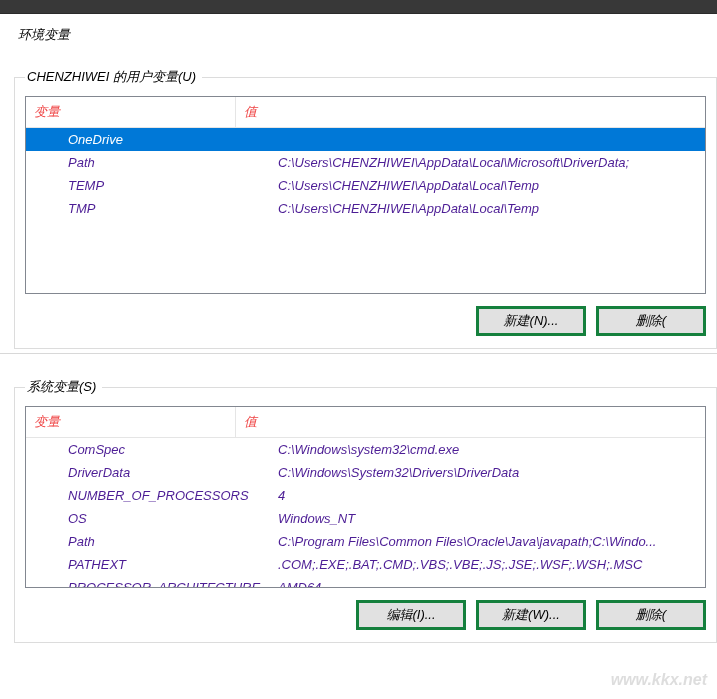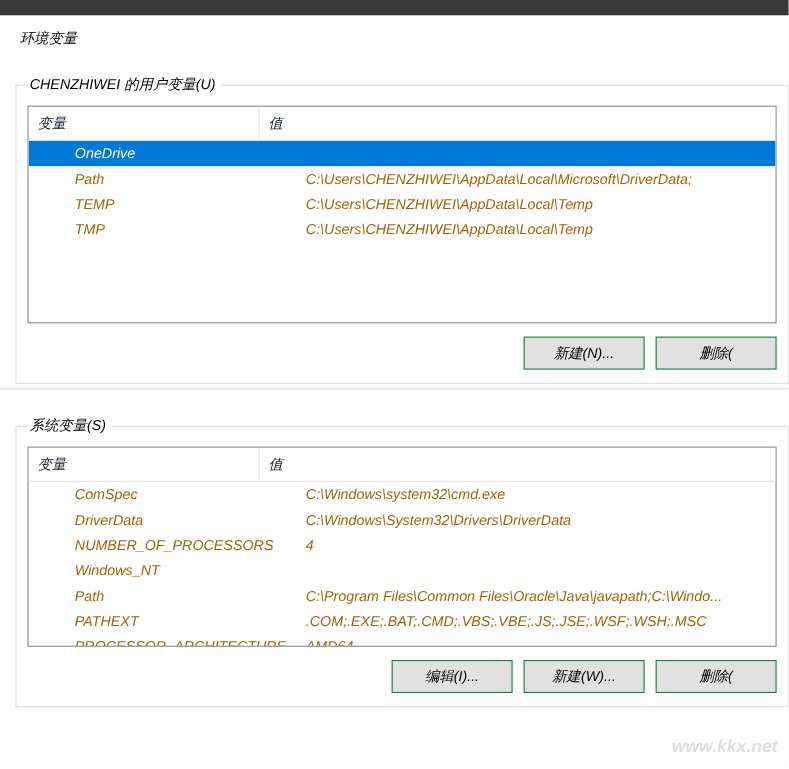--- a/index.html
+++ b/index.html
@@ -51,21 +51,21 @@
       margin-bottom: 12px;
     }
     .list-header {
       display: flex;
       background: #fff;
       border-bottom: 1px solid #e5e5e5;
     }
     .list-header .col {
       padding: 6px 8px;
       font-size: 13px;
-      color: #0f172a;
+      color: #ef4444;
       border-right: 1px solid #e5e5e5;
       cursor: default;
     }
     .col-var {
       width: 210px;
       flex-shrink: 0;
     }
     .col-val {
       flex: 1;
       border-right: none !important;
@@ -74,41 +74,41 @@
       overflow: hidden;
     }
     .row {
       display: flex;
       cursor: default;
       padding-left: 34px;
     }
     .row .cell {
       padding: 4px 8px;
       font-size: 13px;
-      color: #a16207;
+      color: #4c1d95;
       white-space: nowrap;
       overflow: hidden;
     }
     .row.selected {
       background: #0078d7;
     }
     .row.selected .cell {
       color: #fff;
     }
     .button-row {
       display: flex;
       justify-content: flex-end;
       gap: 10px;
       padding-right: 0;
     }
     .btn {
       min-width: 110px;
       height: 30px;
       background: #e1e1e1;
-      border: 1px solid #15803d;
+      border: 3px solid #15803d;
       font-size: 13px;
       cursor: default;
       padding: 0 14px;
     }
     .sys-list {
       height: 182px;
     }
     .watermark {
       position: absolute;
       right: 10px;
@@ -183,20 +183,21 @@
           </div>
           <div class="row">
             <div class="cell col-var">DriverData</div>
             <div class="cell col-val">C:\Windows\System32\Drivers\DriverData</div>
           </div>
           <div class="row">
             <div class="cell col-var">NUMBER_OF_PROCESSORS</div>
             <div class="cell col-val">4</div>
           </div>
           <div class="row">
+            <div class="cell col-var">OS</div>
             <div class="cell col-val">Windows_NT</div>
           </div>
           <div class="row">
             <div class="cell col-var">Path</div>
             <div class="cell col-val">C:\Program Files\Common Files\Oracle\Java\javapath;C:\Windo...</div>
           </div>
           <div class="row">
             <div class="cell col-var">PATHEXT</div>
             <div class="cell col-val">.COM;.EXE;.BAT;.CMD;.VBS;.VBE;.JS;.JSE;.WSF;.WSH;.MSC</div>
           </div>

